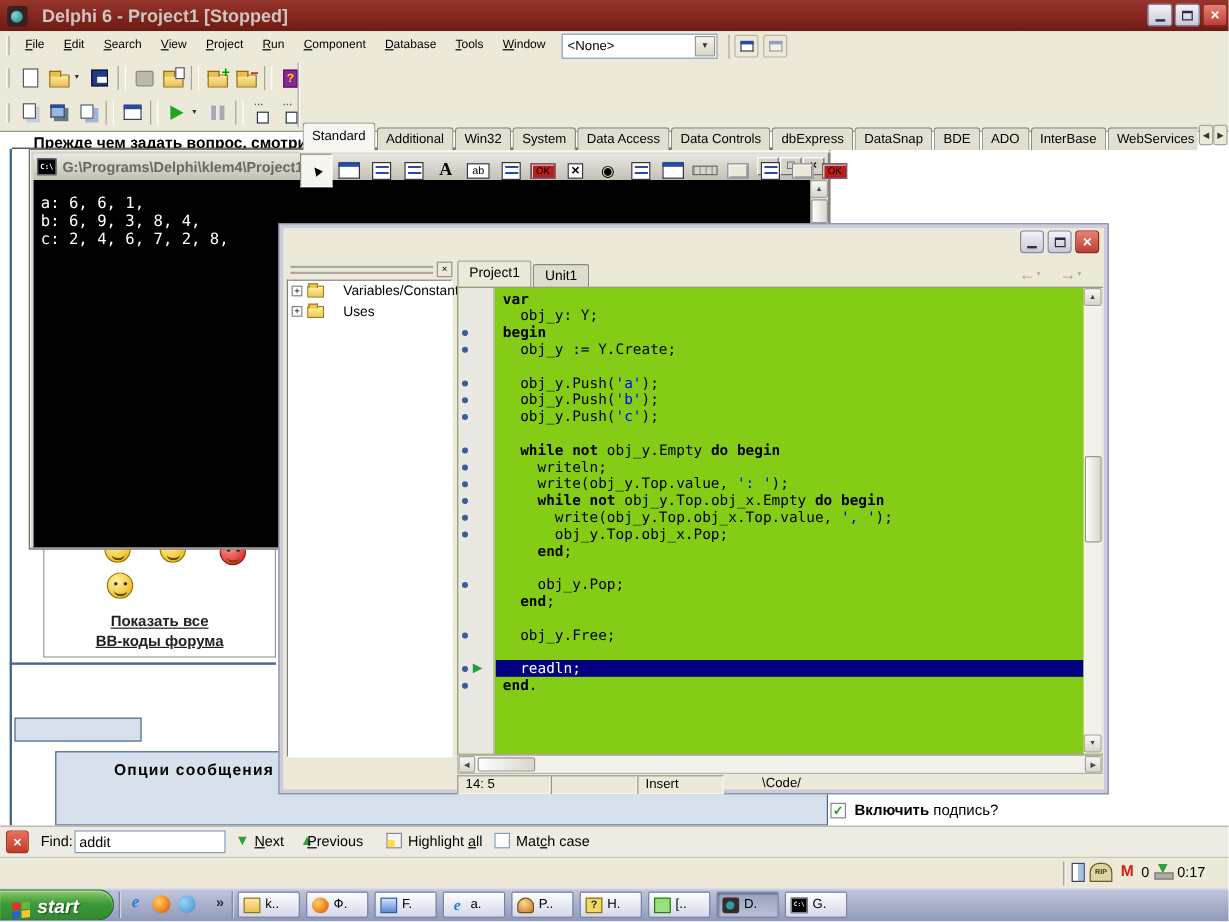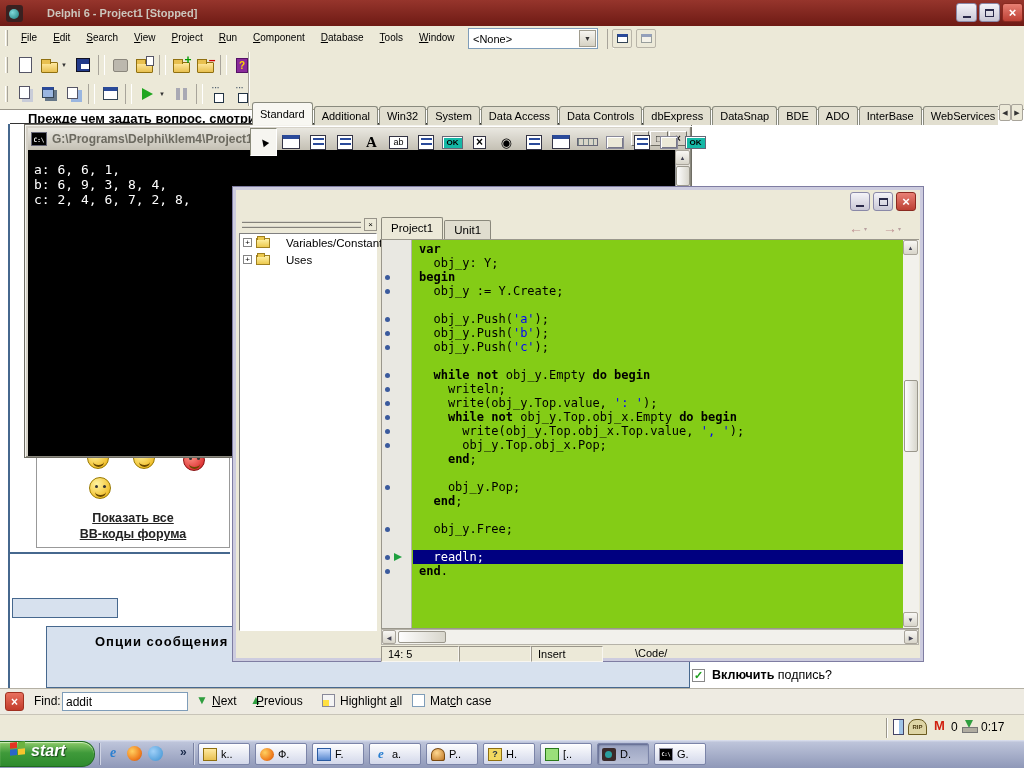--- a/index.html
+++ b/index.html
@@ -5,21 +5,21 @@
   *{margin:0;padding:0;box-sizing:border-box}
   html,body{width:1024px;height:768px;overflow:hidden}
   body{font-family:"Liberation Sans",sans-serif;font-size:11px;color:#000;background:#fff}
   .a{position:absolute}
   .screen{position:relative;width:1024px;height:768px;background:#fff;overflow:hidden}
   u{text-decoration:underline}
 
   
   .ide-top{left:0;top:0;width:1024px;height:110px;background:#ece9d8;z-index:40;border-bottom:1px solid #9a968a}
   .main-title{left:0;top:0;width:1024px;height:26px;background:linear-gradient(180deg,#96352c,#6e1a14);display:flex;align-items:center}
-  .main-title .t{color:#ccc6bd;font-weight:bold;font-size:11px;margin-left:24px}
+  .main-title .t{color:#ccc6bd;font-weight:bold;font-size:15px;margin-left:12px}
   .delphi-ico{width:17px;height:17px;margin-left:6px;background:#3a2020;border-radius:3px;position:relative;flex:none}
   .delphi-ico::after{content:"";position:absolute;left:3px;top:4px;width:10px;height:10px;border-radius:50%;background:radial-gradient(circle at 35% 35%,#7fd8d8,#1a7a7a)}
   .wbtn{width:21px;height:19px;border:1px solid #8a89a8;border-radius:3px;background:linear-gradient(180deg,#f4f3f8,#c9c8d6);display:flex;align-items:center;justify-content:center;color:#2a2a4a;font-size:11px}
   .wbtn.close{background:linear-gradient(180deg,#e88074,#bd4034);border-color:#8a2a20;color:#fff;font-weight:bold;font-size:13px}
   .g-min{width:8px;height:2px;background:#2a2a4a;margin-top:9px}
   .g-max{width:9px;height:8px;border:1px solid #2a2a4a;border-top-width:2px}
   .menubar{left:0;top:26px;width:1024px;height:24px;background:#ece9d8;display:flex;align-items:center}
   .grip{width:3px;height:16px;border-left:1px solid #fff;border-right:1px solid #a8a49a;margin:0 5px;flex:none}
   .menu-item{padding:16px 8px;font-size:10px;line-height:22px}
   .combo{left:468px;top:28px;width:130px;height:21px;background:#fff;border:1px solid #7f9db9;display:flex;align-items:center}
@@ -57,21 +57,21 @@
   .tabscroll{width:12px;height:17px;background:#ece9d8;border:1px solid #a8a49a;border-radius:2px;display:flex;align-items:center;justify-content:center;font-size:7px;color:#333}
   .palicons{left:250px;top:76px;width:766px;height:31px;display:flex;align-items:center;border-top:1px solid #fff}
   .pal-btn{width:27px;height:28px;display:flex;align-items:center;justify-content:center;flex:none}
   .pal-btn.sel{border:1px solid;border-color:#8a8a7a #fff #fff #8a8a7a;background:#f6f5f0}
   .pi{display:flex;align-items:center;justify-content:center;font-size:11px;color:#16165a}
   .pi-pointer{transform:rotate(-38deg);font-size:12px;color:#000}
   .pi-frames,.pi-combo-box{width:18px;height:14px;background:#fff;border:1px solid #334;border-top:4px solid #2a4a9a}
   .pi-main-menu,.pi-popup-menu,.pi-memo,.pi-list-box,.pi-radio-group{width:16px;height:15px;border:1px solid #334;background:#fff repeating-linear-gradient(#2a4a9a 0 2px,transparent 2px 5px) 2px 2px/11px 10px no-repeat}
   .pi-label{font-weight:bold;font-size:15px;color:#000;font-family:"Liberation Serif",serif}
   .pi-edit{width:19px;height:13px;background:#fff;border:1px solid #334;font-size:9px;color:#000}
-  .pi-button,.pi-action-list{width:21px;height:13px;background:#14b8a6;border:1px solid #667;box-shadow:inset 1px 1px 0 #fff;font-size:8px;font-weight:bold;color:#000}
+  .pi-button,.pi-action-list{width:21px;height:13px;background:#b91c1c;border:1px solid #667;box-shadow:inset 1px 1px 0 #fff;font-size:8px;font-weight:normal;color:#000}
   .pi-checkbox{width:13px;height:13px;background:#fff;border:1px solid #334;font-weight:bold;font-size:12px;color:#000}
   .pi-radio-button{font-size:13px;color:#000}
   .pi-scroll-bar{width:21px;height:8px;background:#d8d5c8 linear-gradient(90deg,#788 1px,transparent 1px) 0 0/5px 100%;border:1px solid #667}
   .pi-group-box,.pi-panel{width:18px;height:13px;border:1px solid #889;box-shadow:inset 1px 1px 0 #fff,inset -1px -1px 0 #778;background:#ece9d8}
 
   
   .browser{left:0;top:110px;width:1024px;height:578px;background:#fff;z-index:1}
   .faq{left:28px;top:1px;font-weight:bold;font-size:13px;white-space:nowrap}
   .hrule{left:10px;top:13px;width:678px;height:1px;background:#333}
   .vline{background:#46688e}
@@ -146,21 +146,21 @@
   .sb-cell{height:21px;border:1px solid;border-color:#9a968a #f8f6f0 #f8f6f0 #9a968a;font-size:12px;line-height:19px;padding:0 8px;white-space:nowrap}
   .rip{width:19px;height:16px;background:#ded5a6;border:1px solid #6a5a20;border-radius:8px 8px 0 0;font:bold 6px "Liberation Sans",sans-serif;color:#4a3a10;display:flex;align-items:center;justify-content:center}
   .mailM{color:#d02010;font-weight:bold;font-size:13px;line-height:14px}
   .panel-ico{width:11px;height:16px;border:1px solid #446;background:linear-gradient(90deg,#fff 50%,#9fc4e8 50%)}
   .dl-ico{width:14px;height:14px;position:relative}
   .dl-ico::before{content:"";position:absolute;left:3px;top:1px;width:0;height:0;border-top:8px solid #2f9e3f;border-left:4px solid transparent;border-right:4px solid transparent}
   .dl-ico::after{content:"";position:absolute;left:0;bottom:0;width:14px;height:4px;background:#b0aca0;border:1px solid #777}
 
   
   .taskbar{left:0;top:740px;width:1024px;height:28px;background:linear-gradient(180deg,#dfe3f0,#bdc4da 8%,#8f98b8);z-index:50}
-  .startbtn{left:0;top:1px;width:95px;height:26px;border-radius:0 13px 13px 0;background:linear-gradient(180deg,#8ecb6a,#3f9a3a 45%,#2e8b2e);border:1px solid #1f6b1f;border-left:none;display:flex;align-items:flex-start;box-shadow:inset 0 1px 1px #cfeebb}
+  .startbtn{left:0;top:1px;width:95px;height:26px;border-radius:0 13px 13px 0;background:linear-gradient(180deg,#8ecb6a,#3f9a3a 45%,#2e8b2e);border:1px solid #1f6b1f;border-left:none;display:flex;align-items:flex-end;box-shadow:inset 0 1px 1px #cfeebb}
   .startbtn .t{color:#fff;font-weight:bold;font-style:italic;font-size:16px;margin-left:6px;text-shadow:1px 1px 1px #1a4a1a}
   .flag{width:15px;height:14px;margin-left:10px;display:grid;grid-template-columns:7px 7px;grid-template-rows:6px 6px;gap:1px;transform:skewY(-6deg)}
   .flag i{display:block}
   .ql-btn{width:18px;height:18px;display:flex;align-items:center;justify-content:center}
   .ql-ie{color:#2a7fd0;font:italic bold 14px "Liberation Serif",serif}
   .ql-firefox{width:15px;height:15px;border-radius:50%;background:radial-gradient(circle at 35% 35%,#ffd060,#f08020 60%,#c05010)}
   .ql-maxthon{width:15px;height:15px;border-radius:50%;background:radial-gradient(circle at 35% 35%,#9fd0f8,#3a8fd0)}
   .chev{color:#1a2a4a;font-size:12px;font-weight:bold}
   .tdiv{width:2px;height:22px;border-left:1px solid #7a82a2;border-right:1px solid #cfd4e4}
   .task-btn{width:52px;height:22px;border-radius:2px;background:linear-gradient(#fdfdfe,#d3d8ea);border:1px solid #7b84a8;box-shadow:inset 0 1px 0 #fff;display:flex;align-items:center;padding-left:4px;gap:4px;font-size:11px;white-space:nowrap;overflow:hidden;flex:none}

